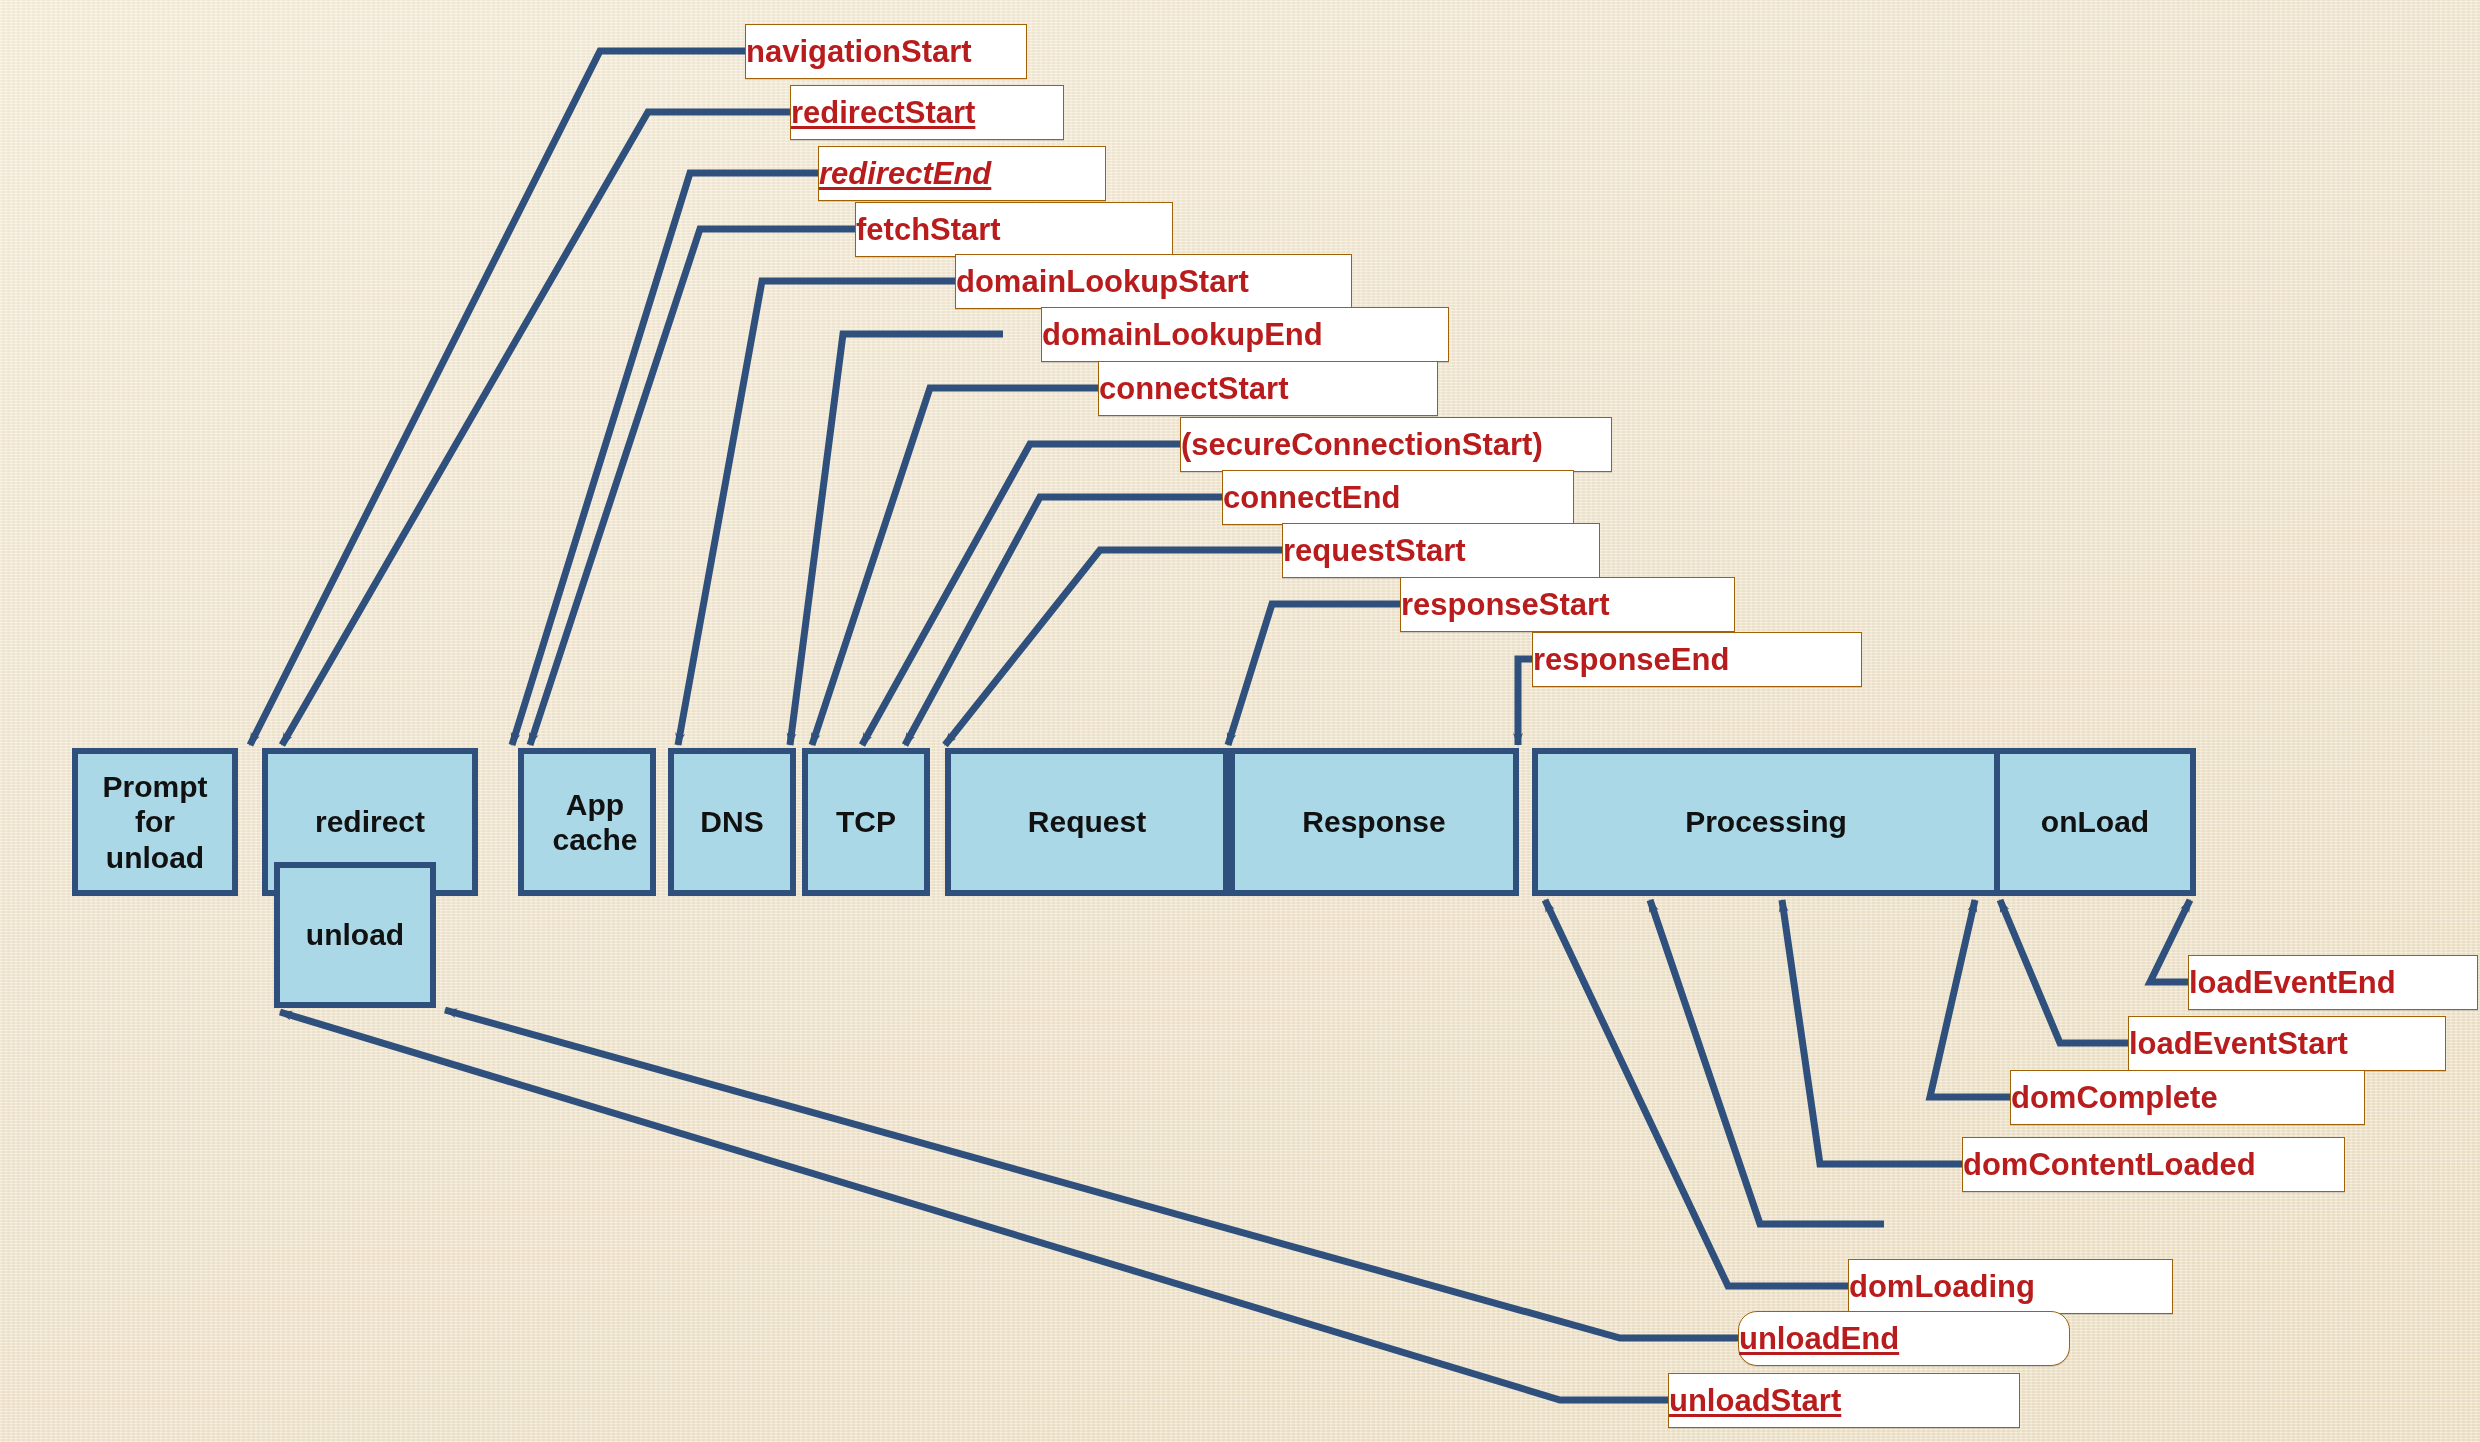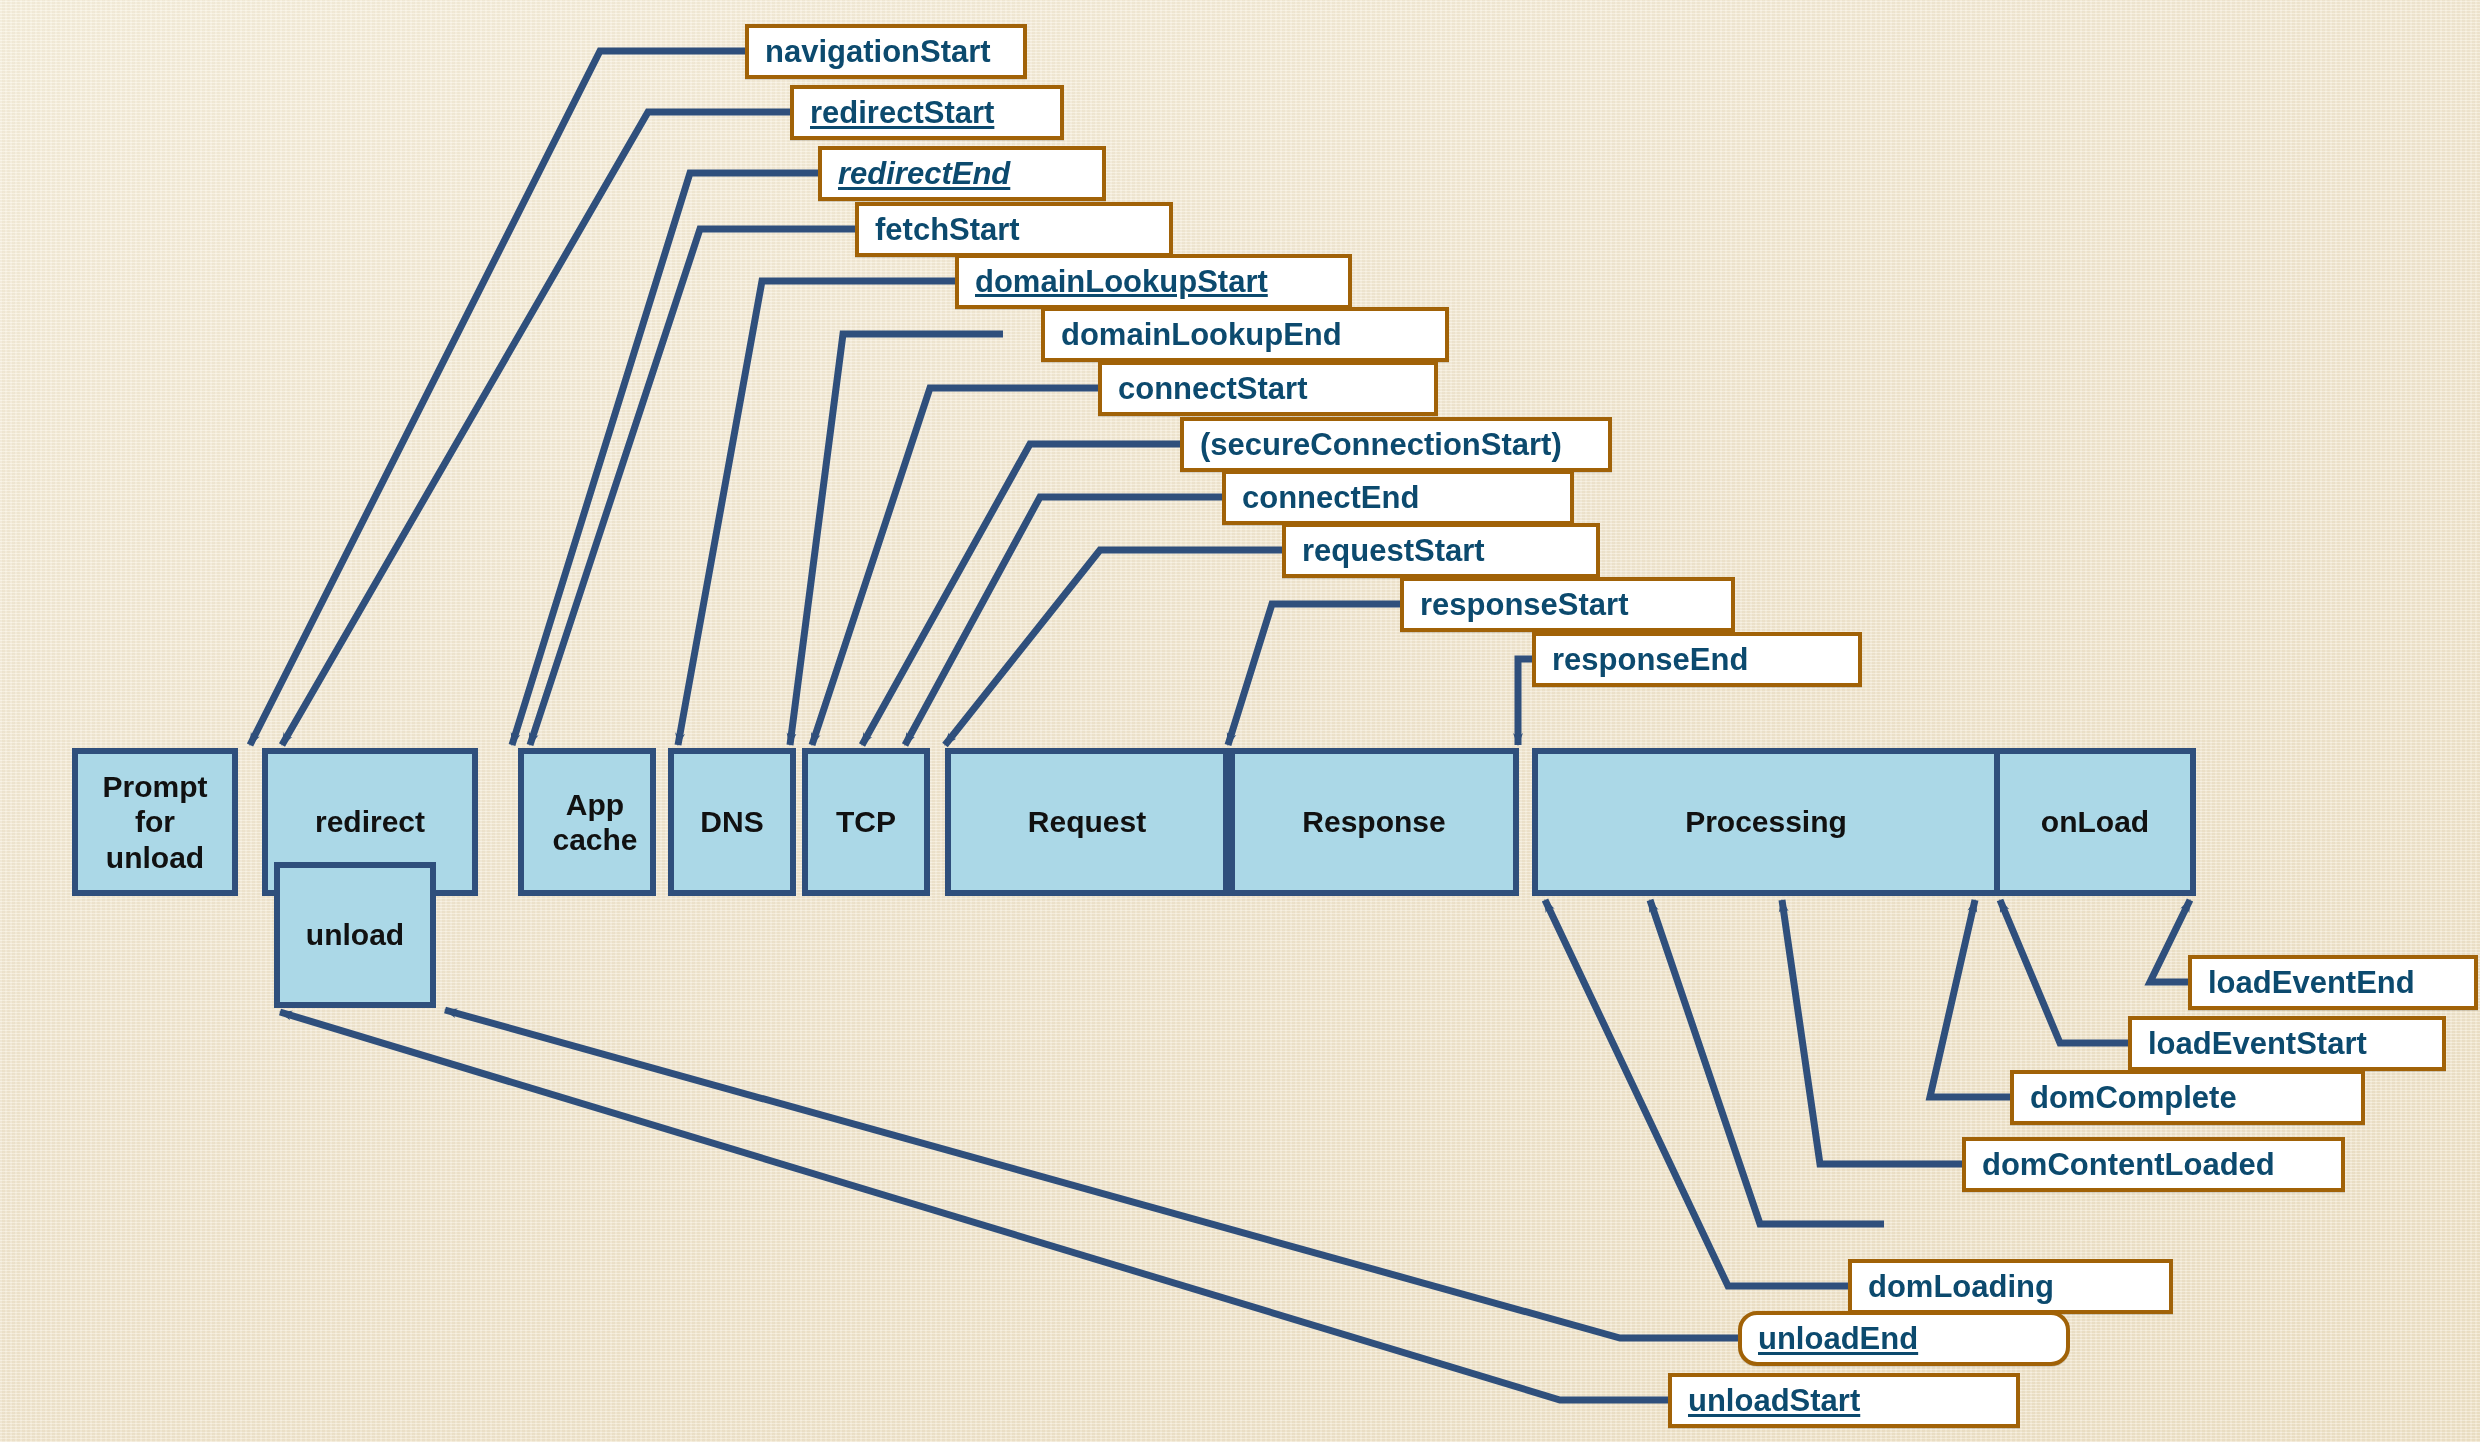--- a/index.html
+++ b/index.html
@@ -47,26 +47,26 @@
     box-sizing:border-box;
     display:flex;align-items:center;justify-content:center;
     font-weight:bold;color:#111;font-size:30px;
     z-index:6;
   }
 
   
   .label-box{
     position:absolute;
     background:#ffffff;
-    border:4px solid #a16207;
+    border:1px solid #a16207;
     box-sizing:border-box;
     display:flex;align-items:center;
-    padding:0 16px;
+    padding:0 0;
     font-weight:bold;
-    color:#0c4a6e;
+    color:#b91c1c;
     font-size:31px;
     white-space:nowrap;
     z-index:8;
     box-shadow:0 1px 0 rgba(0,0,0,0.12);
   }
   .label-box.underline > span{ text-decoration:underline; text-decoration-thickness:3px; text-underline-offset:3px;}
 </style>
 </head>
 <body>
 
@@ -179,21 +179,21 @@
   </div>
 
   <div class="label-box underline" style="left:818px;top:146px;width:288px;height:55px;font-style:italic;">
     <span>redirectEnd</span>
   </div>
 
   <div class="label-box" style="left:855px;top:202px;width:318px;height:55px;">
     <span>fetchStart</span>
   </div>
 
-  <div class="label-box" style="left:955px;top:254px;width:397px;height:55px;text-decoration:underline;">
+  <div class="label-box" style="left:955px;top:254px;width:397px;height:55px;">
     <span>domainLookupStart</span>
   </div>
 
   <div class="label-box" style="left:1003px;top:307px;width:408px;height:55px;margin-left:38px;">
     <span>domainLookupEnd</span>
   </div>
 
   <div class="label-box" style="left:1098px;top:361px;width:340px;height:55px;">
     <span>connectStart</span>
   </div>

